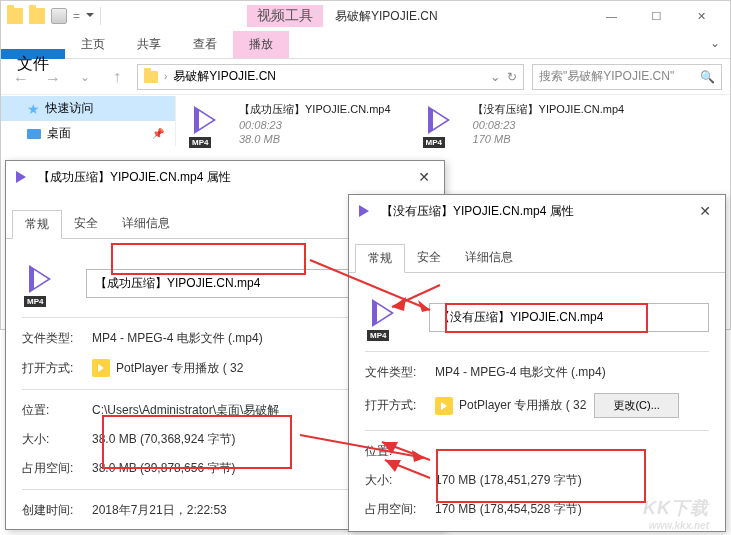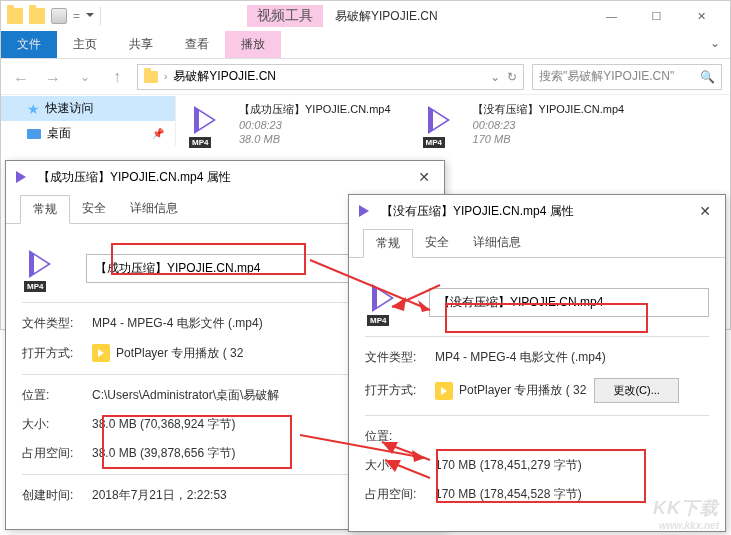--- a/index.html
+++ b/index.html
@@ -15,21 +15,21 @@
 .disk-ico { background: linear-gradient(#eee, #ccc); border: 1px solid #aaa; border-radius: 2px; }
 .down-arr { width: 8px; height: 8px; border-left: 4px solid transparent; border-right: 4px solid transparent; border-top: 4px solid #555; margin-top: 2px; }
 .titlebar .sep { width: 1px; height: 18px; background: #ddd; margin: 0 6px; }
 .tool-badge { background: #f9c9e6; color: #555; font-size: 14px; padding: 2px 10px; margin-left: 140px; }
 .title-txt { margin-left: 12px; color: #333; }
 .win-ctrl { margin-left: auto; display: flex; }
 .win-ctrl div { width: 45px; height: 30px; display: flex; align-items: center; justify-content: center; color: #666; font-size: 11px; }
 
 
 .ribbon { display: flex; align-items: stretch; height: 28px; border-bottom: 1px solid #ddd; }
-.ribbon .file-tab { background: #1979ca; color: #e5e5e5; padding: 5px 16px; font-size: 12px; }
+.ribbon .file-tab { background: #1979ca; color: #000000; padding: 5px 16px; font-size: 16px; margin-top: 18px; }
 .ribbon .tab { padding: 5px 16px; color: #444; }
 .ribbon .tab.pink { background: #f9c9e6; }
 .ribbon .expand { margin-left: auto; padding: 5px 10px; color: #666; }
 
 
 .navbar { display: flex; align-items: center; height: 36px; padding: 4px 8px; gap: 8px; border-bottom: 1px solid #eee; }
 .nav-arr { width: 24px; height: 24px; display: flex; align-items: center; justify-content: center; color: #aaa; font-size: 16px; }
 .addr { flex: 1; display: flex; align-items: center; border: 1px solid #ccc; height: 26px; padding: 0 6px; gap: 6px; }
 .addr .chev { color: #888; font-size: 10px; }
 .search { width: 190px; border: 1px solid #ccc; height: 26px; display: flex; align-items: center; padding: 0 6px; color: #888; }
@@ -54,21 +54,21 @@
 .file-meta .dur, .file-meta .sz { color: #888; font-style: italic; }
 
 
 .dialog { position: absolute; background: #fff; border: 1px solid #888; box-shadow: 2px 2px 8px rgba(0,0,0,0.2); }
 .dlg1 { left: 5px; top: 160px; width: 440px; height: 370px; }
 .dlg2 { left: 348px; top: 194px; width: 378px; height: 338px; }
 .dlg-title { height: 30px; display: flex; align-items: center; padding: 16px 8px; gap: 8px; font-size: 12px; }
 .dlg-ico { width: 16px; height: 16px; position: relative; }
 .dlg-ico .mini-tri { width: 0; height: 0; border-top: 6px solid transparent; border-bottom: 6px solid transparent; border-left: 10px solid #7b5cd9; position: absolute; left: 2px; top: 2px; }
 .dlg-close { margin-left: auto; font-size: 14px; color: #444; padding: 0 6px; }
-.dlg-tabs { display: flex; border-bottom: 1px solid #ccc; padding: 0 14px; margin-top: 2px; }
+.dlg-tabs { display: flex; border-bottom: 1px solid #ccc; padding: 0 6px; margin-top: 17px; }
 .dlg-tab { padding: 5px 12px; font-size: 12px; color: #444; }
 .dlg-tab.active { border: 1px solid #ccc; border-bottom: 1px solid #fff; margin-bottom: -1px; background: #fff; }
 .dlg-body { padding: 10px 16px; }
 .dlg-row { display: flex; align-items: center; margin: 12px 0; font-size: 12px; }
 .dlg-row .lbl { width: 70px; color: #333; flex-shrink: 0; }
 .dlg-row .val { color: #333; }
 .name-box { border: 1px solid #bbb; padding: 5px 8px; flex: 1; }
 .pot-ico { width: 18px; height: 18px; background: #ffd340; border-radius: 2px; margin-right: 6px; display: inline-flex; align-items: center; justify-content: center; }
 .pot-ico::after { content: ""; width: 0; height: 0; border-top: 4px solid transparent; border-bottom: 4px solid transparent; border-left: 6px solid #fff; }
 .change-btn { border: 1px solid #bbb; background: #eee; padding: 4px 18px; margin-left: 8px; font-size: 11px; }
@@ -80,21 +80,21 @@
 .rb2 { left: 102px; top: 415px; width: 190px; height: 54px; }
 .rb3 { left: 445px; top: 303px; width: 203px; height: 30px; }
 .rb4 { left: 436px; top: 449px; width: 210px; height: 54px; }
 
 
 .arrow { position: absolute; pointer-events: none; }
 .arr-line { stroke: #e53333; stroke-width: 2; fill: none; }
 .arr-head { fill: #e53333; }
 
 
-.wm { position: absolute; right: 12px; bottom: 4px; color: rgba(0,0,0,0.12); font-size: 18px; font-weight: bold; font-style: italic; letter-spacing: 1px; }
+.wm { position: absolute; right: 22px; bottom: 4px; color: rgba(0,0,0,0.12); font-size: 18px; font-weight: bold; font-style: italic; letter-spacing: 1px; }
 .wm small { font-size: 10px; display: block; text-align: right; letter-spacing: 0; }
 </style>
 </head>
 <body>
 
 <div class="explorer">
   <div class="titlebar">
     <div class="qat">
       <span class="ico folder-ico"></span>
       <span class="ico folder-ico"></span>

